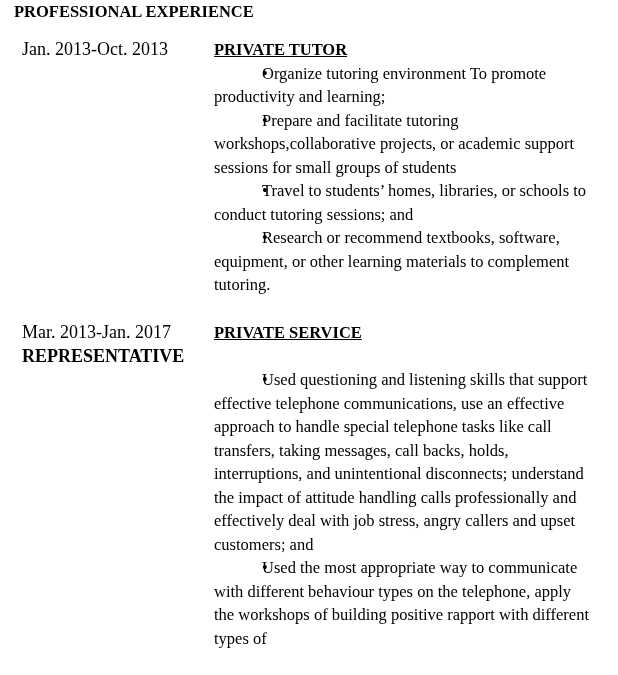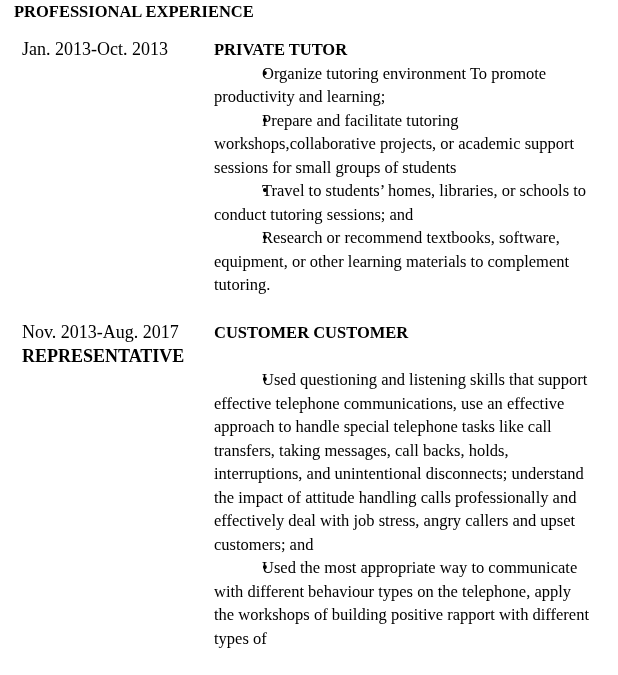--- a/index.html
+++ b/index.html
@@ -12,21 +12,21 @@
       font-weight: bold; font-size: 16.5px; line-height: 20px;
     }
     .date {
       position: absolute; left: 22px; font-size: 18px; line-height: 23.5px;
     }
     .date b { font-weight: bold; display: block; }
     .job {
       position: absolute; left: 214px; width: 380px;
       font-size: 16.5px; line-height: 23.5px;
     }
-    .job-title { font-weight: bold; display: block; }
+    .job-title { font-weight: bold; display: block; text-decoration: underline; }
     .bullet { display: block; text-indent: 24px; }
     .dot { display: inline-block; width: 24px; }
     .gap { display: block; height: 23.5px; }
   </style>
 </head>
 <body>
 
 <div class="heading">PROFESSIONAL EXPERIENCE</div>
 
 <div class="date" style="top:38px;">
@@ -34,21 +34,21 @@
 </div>
 <div class="job" style="top:38px;">
   <span class="job-title">PRIVATE TUTOR</span>
   <span class="bullet"><span class="dot">•</span><span>Organize tutoring environment To promote productivity and learning;</span></span>
   <span class="bullet"><span class="dot">•</span><span>Prepare and facilitate tutoring workshops,collaborative projects, or academic support sessions for small groups of students</span></span>
   <span class="bullet"><span class="dot">•</span><span>Travel to students’ homes, libraries, or schools to conduct tutoring sessions; and</span></span>
   <span class="bullet"><span class="dot">•</span><span>Research or recommend textbooks, software, equipment, or other learning materials to complement tutoring.</span></span>
 </div>
 
 <div class="date" style="top:321px;">
-  <span>Nov. 2013-Aug. 2017</span>
+  <span>Mar. 2013-Jan. 2017</span>
   <b>REPRESENTATIVE</b>
 </div>
 <div class="job" style="top:321px;">
-  <span class="job-title">CUSTOMER CUSTOMER</span>
+  <span class="job-title">PRIVATE SERVICE</span>
   <span class="gap"></span>
   <span class="bullet"><span class="dot">•</span><span>Used questioning and listening skills that support effective telephone communications, use an effective approach to handle special telephone tasks like call transfers, taking messages, call backs, holds, interruptions, and unintentional disconnects; understand the impact of attitude handling calls professionally and effectively deal with job stress, angry callers and upset customers; and</span></span>
   <span class="bullet"><span class="dot">•</span><span>Used the most appropriate way to communicate with different behaviour types on the telephone, apply the workshops of building positive rapport with different types of</span></span>
 </div>
 
 </body></html>

